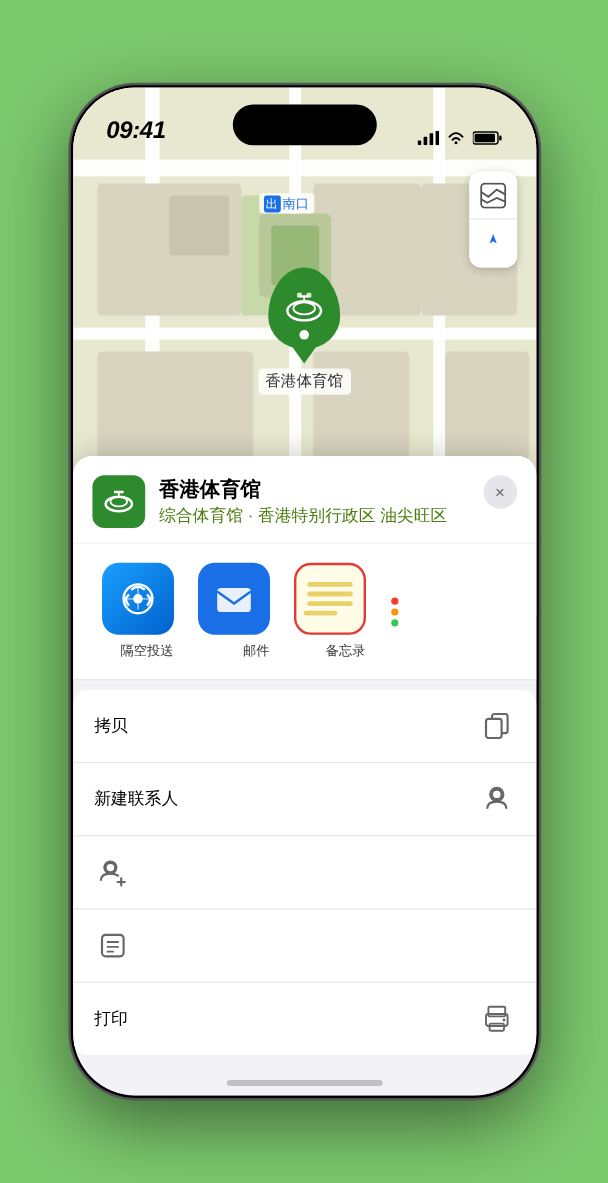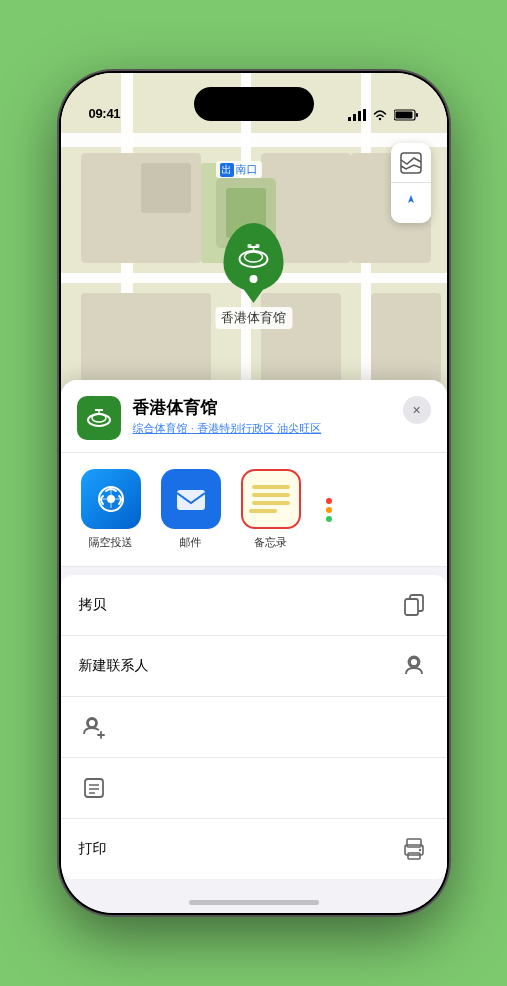--- a/index.html
+++ b/index.html
@@ -56,23 +56,24 @@
       height: 54px;
       display: flex;
       align-items: flex-end;
       justify-content: space-between;
       padding: 0 28px 6px;
       z-index: 99;
       color: #000;
     }
 
     .status-time {
-      font-size: 13px;
+      font-size: 20px;
       font-weight: 600;
       letter-spacing: -0.3px;
+      font-style: italic;
     }
 
     .status-icons {
       display: flex;
       align-items: center;
       gap: 6px;
       font-size: 12px;
     }
 
     
@@ -226,24 +227,23 @@
       flex: 1;
     }
 
     .venue-name {
       font-size: 17px;
       font-weight: 600;
       color: #000;
     }
 
     .venue-desc {
-      font-size: 11px;
-      color: #3b82f6;
+      font-size: 14px;
+      color: #4d7c0f;
       margin-top: 2px;
-      text-decoration: underline;
     }
 
     .close-btn {
       width: 28px;
       height: 28px;
       background: #e5e5ea;
       border-radius: 50%;
       display: flex;
       align-items: center;
       justify-content: center;
@@ -260,21 +260,21 @@
       display: flex;
       align-items: center;
       gap: 12px;
       border-bottom: 1px solid #e5e5ea;
       overflow: hidden;
     }
 
     .app-item {
       display: flex;
       flex-direction: column;
-      align-items: center;
+      align-items: flex-end;
       gap: 6px;
       min-width: 68px;
     }
 
     .app-icon {
       width: 60px;
       height: 60px;
       border-radius: 14px;
       display: flex;
       align-items: center;

